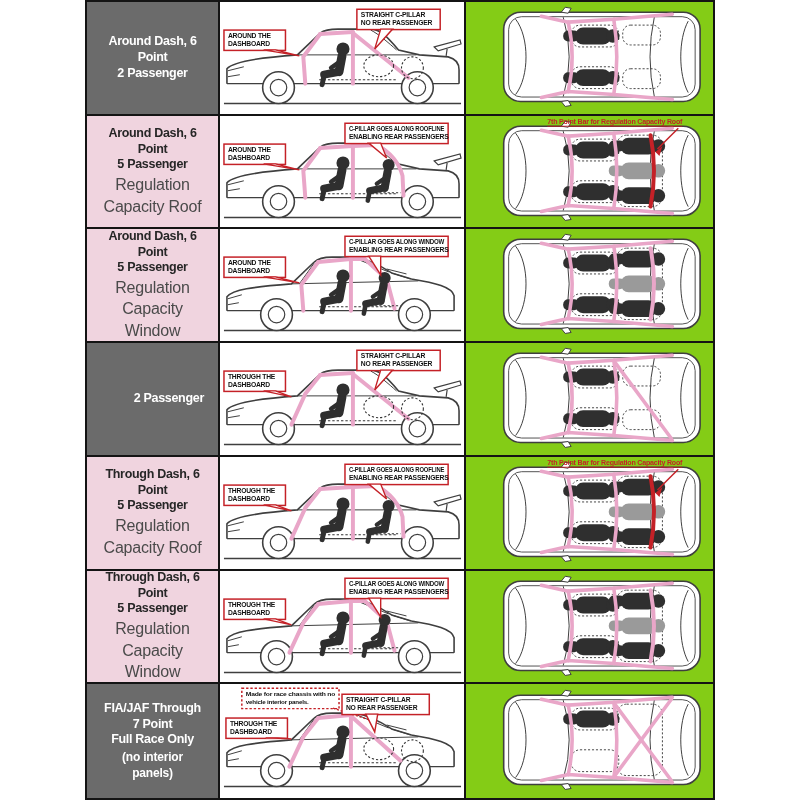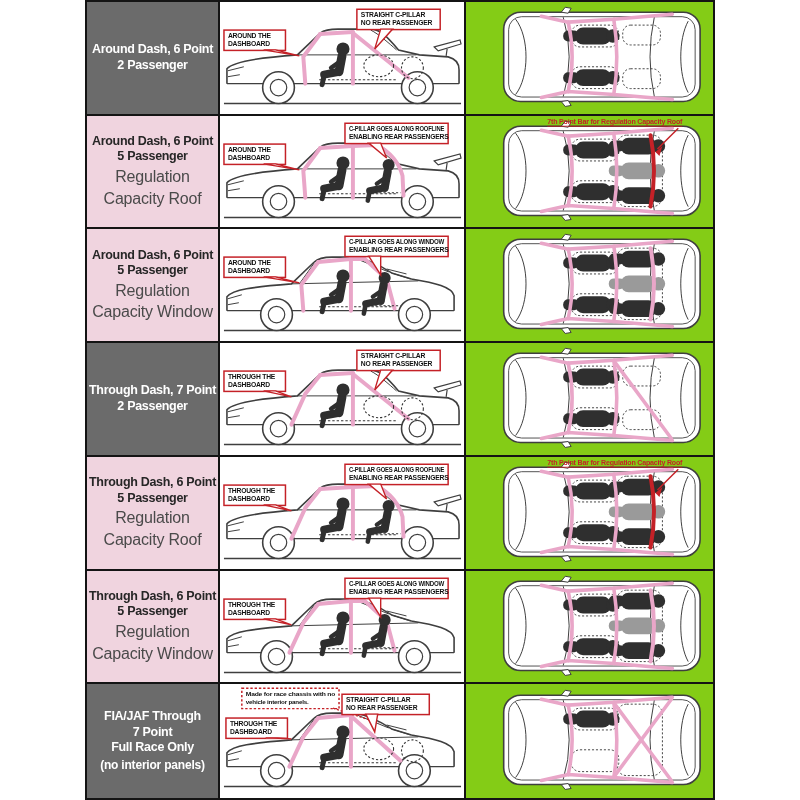--- a/index.html
+++ b/index.html
@@ -4,21 +4,21 @@
 <style>
   *{box-sizing:border-box;margin:0;padding:0}
   html,body{background:#fff}
   body{font-family:"Liberation Sans",sans-serif;width:800px;height:800px}
   .page{position:relative;width:800px;height:800px;background:#fff;overflow:hidden}
   .chart-table{position:absolute;left:85px;top:0;width:630px;height:800px;
     border:2px solid var(--border,#141414);display:grid;grid-template-rows:repeat(7,1fr)}
   .row{display:grid;grid-template-columns:133px 246px 1fr;border-bottom:2px solid var(--border,#141414);min-height:0}
   .row:last-child{border-bottom:none}
   .cell{overflow:hidden;position:relative;min-height:0}
-  .cell-label{border-right:2px solid var(--border,#141414);display:flex;align-items:center;justify-content:center;text-align:center;padding:1px}
+  .cell-label{border-right:2px solid var(--border,#141414);display:flex;align-items:center;justify-content:flex-end;text-align:center;padding:14px}
   .cell-side{border-right:2px solid var(--border,#141414);background:#fff}
   .cell-top{background:#84cc16}
   .theme-gray .cell-label{background:var(--gray-bg,#6b6b6b)}
   .theme-pink .cell-label{background:var(--pink-bg,#f0d4df)}
   .lbl-main{font-weight:bold;font-size:12.5px;line-height:1.25;letter-spacing:-0.3px}
   .theme-gray .lbl-main{color:#fff}
   .theme-pink .lbl-main{color:#262626}
   .lbl-sub{font-size:16px;line-height:1.35;margin-top:1px;letter-spacing:-0.2px}
   .theme-pink .lbl-sub{color:#4a4a4a;font-weight:400}
   .theme-gray .lbl-sub{color:#fff;font-weight:bold;font-size:12px}
@@ -261,21 +261,20 @@
             <path d="M149,17 Q155,55 149,93" stroke="#e9a6c8" stroke-width="3.6" fill="none" stroke-linecap="round"></path>
             <path d="M103,20 L149,17 M103,90 L149,93 M103,20 L76,14 M103,90 L76,96 M149,17 L208,12 M149,93 L208,98" stroke="#e9a6c8" stroke-width="3.6" fill="none" stroke-linecap="round"></path>
             <path d="M186,19 Q193,55 186,91" stroke="#e9a6c8" stroke-width="4" fill="none" stroke-linecap="round"></path>
           </svg>
         </div>
   </div>
 
   <div class="row theme-gray">
     <div class="cell cell-label">
       <div class="label-lines">
-            <div class="lbl-main">Through Dash, 7 Point</div>
             <div class="lbl-main">2 Passenger</div>
           </div>
     </div>
     <div class="cell cell-side">
           <svg viewBox="0 0 246 112" preserveAspectRatio="xMidYMid meet">
             <line x1="4" y1="102" x2="243" y2="102" stroke="#3f3f3f" stroke-width="1.6"></line>
             <path d="M7,82 L7,67 C13,60 36,56 78,53 L101,31 C105,28 111,27 119,27 L152,27 C161,27 167,33 180,48 L201,53 L230,55 C238,57 241,62 241,68 L241,82" fill="none" stroke="#3f3f3f" stroke-width="1.6"></path>
             <line x1="7" y1="82" x2="241" y2="82" stroke="#3f3f3f" stroke-width="1.4"></line>
             <line x1="78" y1="53" x2="198" y2="53" stroke="#3f3f3f" stroke-width="1"></line>
             <path d="M101,32 L84,53 M152,28 C160,32 170,41 178,48" fill="none" stroke="#3f3f3f" stroke-width="1"></path>

